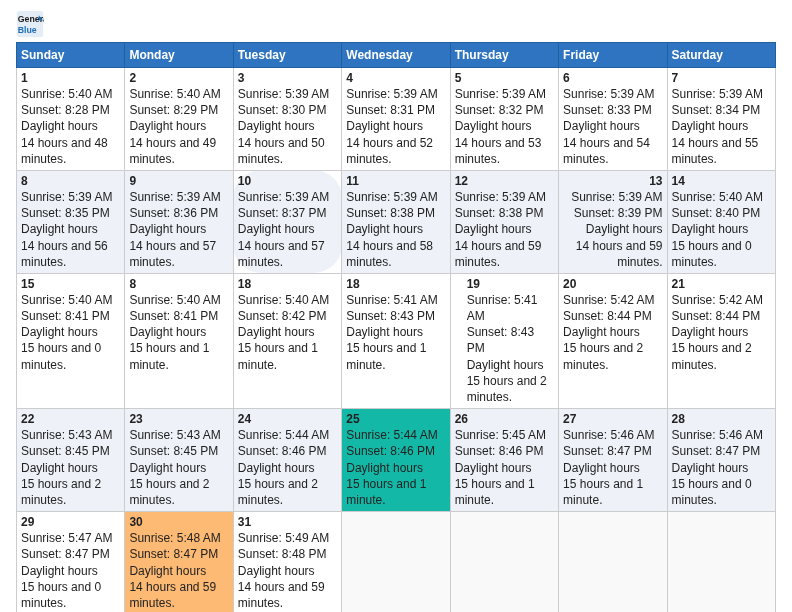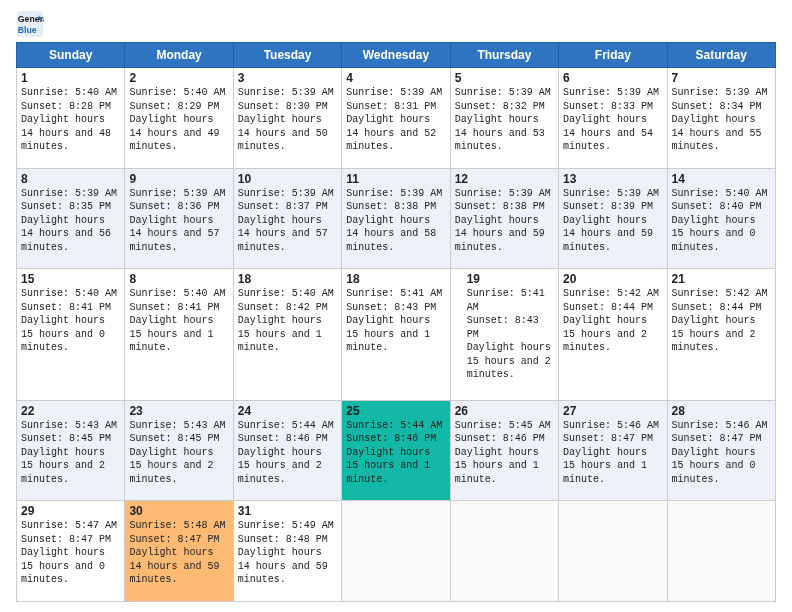--- a/index.html
+++ b/index.html
@@ -52,21 +52,21 @@
       border-collapse: collapse;
       width: 100%;
       table-layout: fixed;
     }
     .calendar th {
       background: #2e74c0;
       color: #fff;
       font-size: 12px;
       font-weight: bold;
       padding: 5px 4px;
-      text-align: center;
+      text-align: left;
       border: 1px solid #2060a0;
     }
     .calendar td {
       border: 1px solid #ccc;
       vertical-align: top;
       padding: 3px 4px;
       font-size: 9.5px;
       color: #222;
       height: 88px;
     }
@@ -76,24 +76,23 @@
     .calendar tr:nth-child(odd) td {
       background: #fff;
     }
     .day-number {
       font-size: 12px;
       font-weight: bold;
       display: block;
       margin-bottom: 1px;
     }
     .day-info {
-      font-size: 10px;
+      font-size: 12px;
       line-height: 1.35;
       color: #222;
-      font-family: Liberation Mono, monospace;
     }
     .empty-cell {
       background: #f9f9f9 !important;
     }
   </style>
 </head>
 <body>
 
 <div class="page">
   <div class="header">
@@ -156,33 +155,33 @@
         </tr>
         <tr>
           <td style="background: rgb(238, 242, 248);">
             <span class="day-number">8</span>
             <div class="day-info">Sunrise: 5:39 AM<br>Sunset: 8:35 PM<br>Daylight hours<br>14 hours and 56 minutes.</div>
           </td>
           <td style="background: rgb(238, 242, 248);">
             <span class="day-number">9</span>
             <div class="day-info">Sunrise: 5:39 AM<br>Sunset: 8:36 PM<br>Daylight hours<br>14 hours and 57 minutes.</div>
           </td>
-          <td style="background: rgb(238, 242, 248);">
+          <td style="background: rgb(238, 242, 248); border-radius: 28px;">
             <span class="day-number">10</span>
             <div class="day-info">Sunrise: 5:39 AM<br>Sunset: 8:37 PM<br>Daylight hours<br>14 hours and 57 minutes.</div>
           </td>
           <td style="background: rgb(238, 242, 248);">
             <span class="day-number">11</span>
             <div class="day-info">Sunrise: 5:39 AM<br>Sunset: 8:38 PM<br>Daylight hours<br>14 hours and 58 minutes.</div>
           </td>
           <td style="background: rgb(238, 242, 248);">
             <span class="day-number">12</span>
             <div class="day-info">Sunrise: 5:39 AM<br>Sunset: 8:38 PM<br>Daylight hours<br>14 hours and 59 minutes.</div>
           </td>
-          <td style="background: rgb(238, 242, 248);">
+          <td style="background: rgb(238, 242, 248); text-align: right;">
             <span class="day-number">13</span>
             <div class="day-info">Sunrise: 5:39 AM<br>Sunset: 8:39 PM<br>Daylight hours<br>14 hours and 59 minutes.</div>
           </td>
           <td style="background: rgb(238, 242, 248);">
             <span class="day-number">14</span>
             <div class="day-info">Sunrise: 5:40 AM<br>Sunset: 8:40 PM<br>Daylight hours<br>15 hours and 0 minutes.</div>
           </td>
         </tr>
         <tr>
           <td style="background: rgb(255, 255, 255); border-radius: 15px;">

